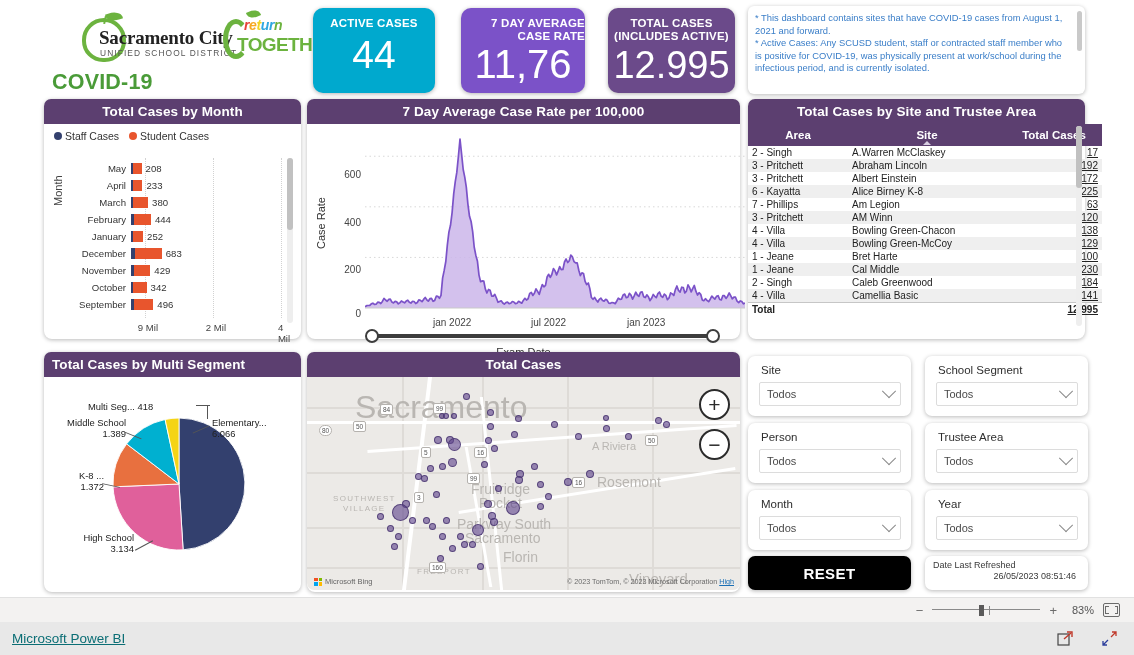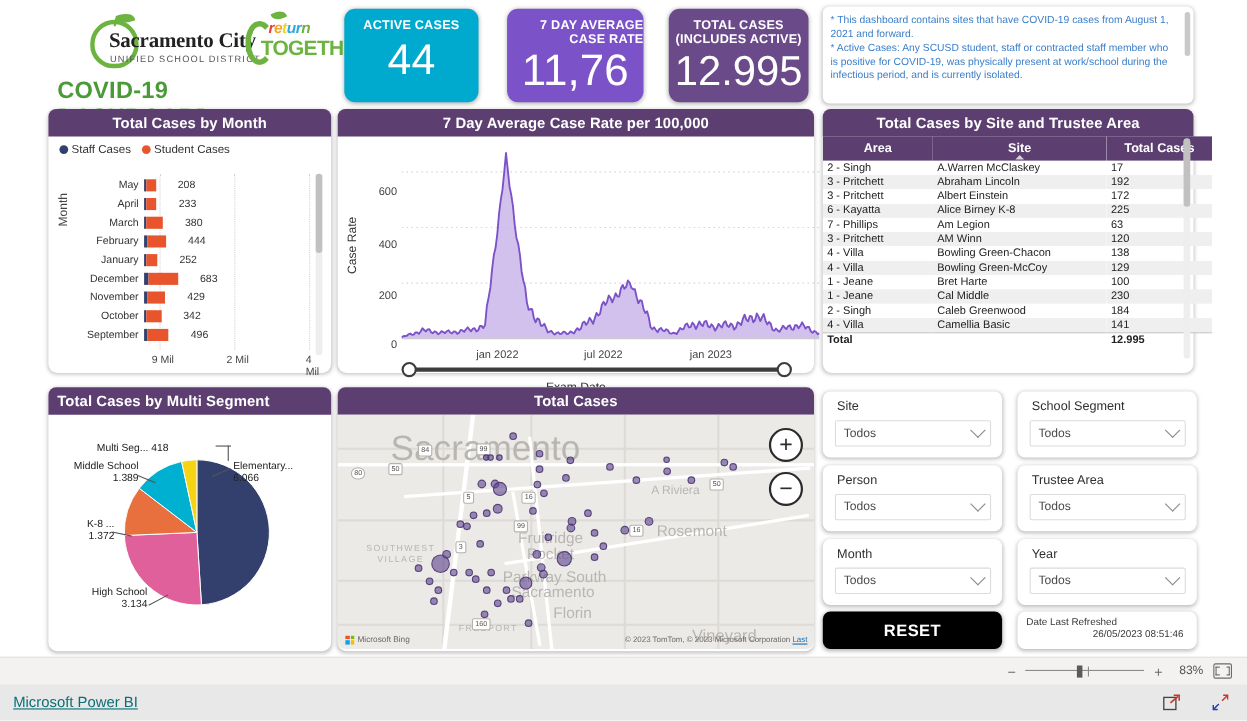--- a/index.html
+++ b/index.html
@@ -65,21 +65,21 @@
   .dot{width:8px;height:8px;border-radius:50%;display:inline-block;}
   .bar-plot{position:relative;margin-left:6px;width:245px;height:178px;}
   .axis-title-v{position:absolute;left:2px;top:62px;font-size:11px;color:#444;
     transform:rotate(-90deg);transform-origin:left top;white-space:nowrap;}
   .bar-rows{position:absolute;left:18px;top:16px;width:225px;}
   .bar-row{height:17px;display:flex;align-items:center;}
   .bar-lab{width:58px;text-align:right;font-size:9.6px;color:#333;padding-right:5px;}
   .bar-wrap{display:flex;align-items:center;height:11px;}
   .seg-staff{height:11px;background:#33406e;}
   .seg-stu{height:11px;background:#e8552d;}
-  .bar-val{font-size:9.6px;color:#333;padding-left:20px;}
+  .bar-val{font-size:9.6px;color:#333;padding-left:4px;}
   .grid-v{position:absolute;top:14px;width:1px;height:160px;border-left:1px dotted #d2d2d2;}
   .x-ticks{position:absolute;left:18px;top:178px;width:225px;font-size:9.6px;color:#444;}
   .x-ticks span{position:absolute;}
   .sb-vert{position:absolute;right:2px;top:14px;width:6px;height:165px;background:#eee;border-radius:3px;}
   .sb-vert i{position:absolute;top:0;left:0;width:6px;height:72px;background:#c1c1c1;border-radius:3px;display:block;}
   
   #line-card{left:307px;top:99px;width:433px;height:240px;}
   .line-plot{position:relative;width:433px;height:190px;}
   .line-yt{position:absolute;font-size:10px;color:#444;text-align:right;width:30px;}
   .line-xt{position:absolute;font-size:10px;color:#444;}
@@ -88,21 +88,21 @@
   .slider-track{position:absolute;left:8px;top:5px;width:339px;height:4px;background:#3d3d3d;border-radius:2px;}
   .slider-handle{position:absolute;top:0;width:14px;height:14px;border-radius:50%;background:#fff;border:2.3px solid #3d3d3d;box-sizing:border-box;}
   .xlab-line{position:absolute;left:0;top:222px;width:433px;text-align:center;font-size:11px;color:#333;}
   
   #table-card{left:748px;top:99px;width:337px;height:240px;}
   table.tbl{border-collapse:collapse;width:330px;table-layout:fixed;font-size:10px;}
   table.tbl th{background:#5c3f70;color:#fff;font-size:11.5px;font-weight:bold;padding:5px 4px 5px 4px;
     text-align:center;position:relative;}
   table.tbl th.area{width:92px;}table.tbl th.site{width:150px;}table.tbl th.tc{width:88px;}
   table.tbl td{padding:1px 4px;color:#222;font-size:10px;white-space:nowrap;overflow:hidden;text-overflow:ellipsis;}
-  table.tbl td.num{}
+  table.tbl td.num{text-align:right;text-decoration:underline;}
   .row-alt{background:#efefef;}
   .tbl-total td{border-top:1px solid #c6c6c6;font-weight:bold;font-size:10px;padding-top:2px;}
   .sort-caret{position:absolute;left:50%;bottom:1px;margin-left:-4px;width:0;height:0;
     border-left:4px solid transparent;border-right:4px solid transparent;border-bottom:4px solid #d8cfe2;}
   .tbl-scroll{position:absolute;right:3px;top:27px;width:6px;height:200px;background:#eee;border-radius:3px;}
   .tbl-scroll i{position:absolute;top:0;left:0;width:6px;height:62px;background:#c1c1c1;border-radius:3px;display:block;}
   
   #pie-card{left:44px;top:352px;width:257px;height:240px;}
   .pie-title-left{text-align:left;padding-left:8px;}
   .pie-wrap{position:relative;width:257px;height:213px;}
@@ -580,21 +580,21 @@
         <span class="bing-sq">
           <i style="background:#f25022"></i>
             <i style="background:#7fba00"></i>
           <i style="background:#00a4ef"></i>
             <i style="background:#ffb900"></i>
         </span>
         <span>Microsoft Bing</span>
       </div>
       <div class="map-credit">
         <span>© 2023 TomTom, © 2023 Microsoft Corporation</span>
-        <a href="#">Last</a>
+        <a href="#">High</a>
       </div>
     </div>
   </div>
 
   <div class="slicer" style="left:748px;top:356px;width:163px;height:60px;">
     <div class="slicer-label">Site</div>
     <div class="combo">
       <span>Todos</span>
       <i class="chev"></i>
     </div>

